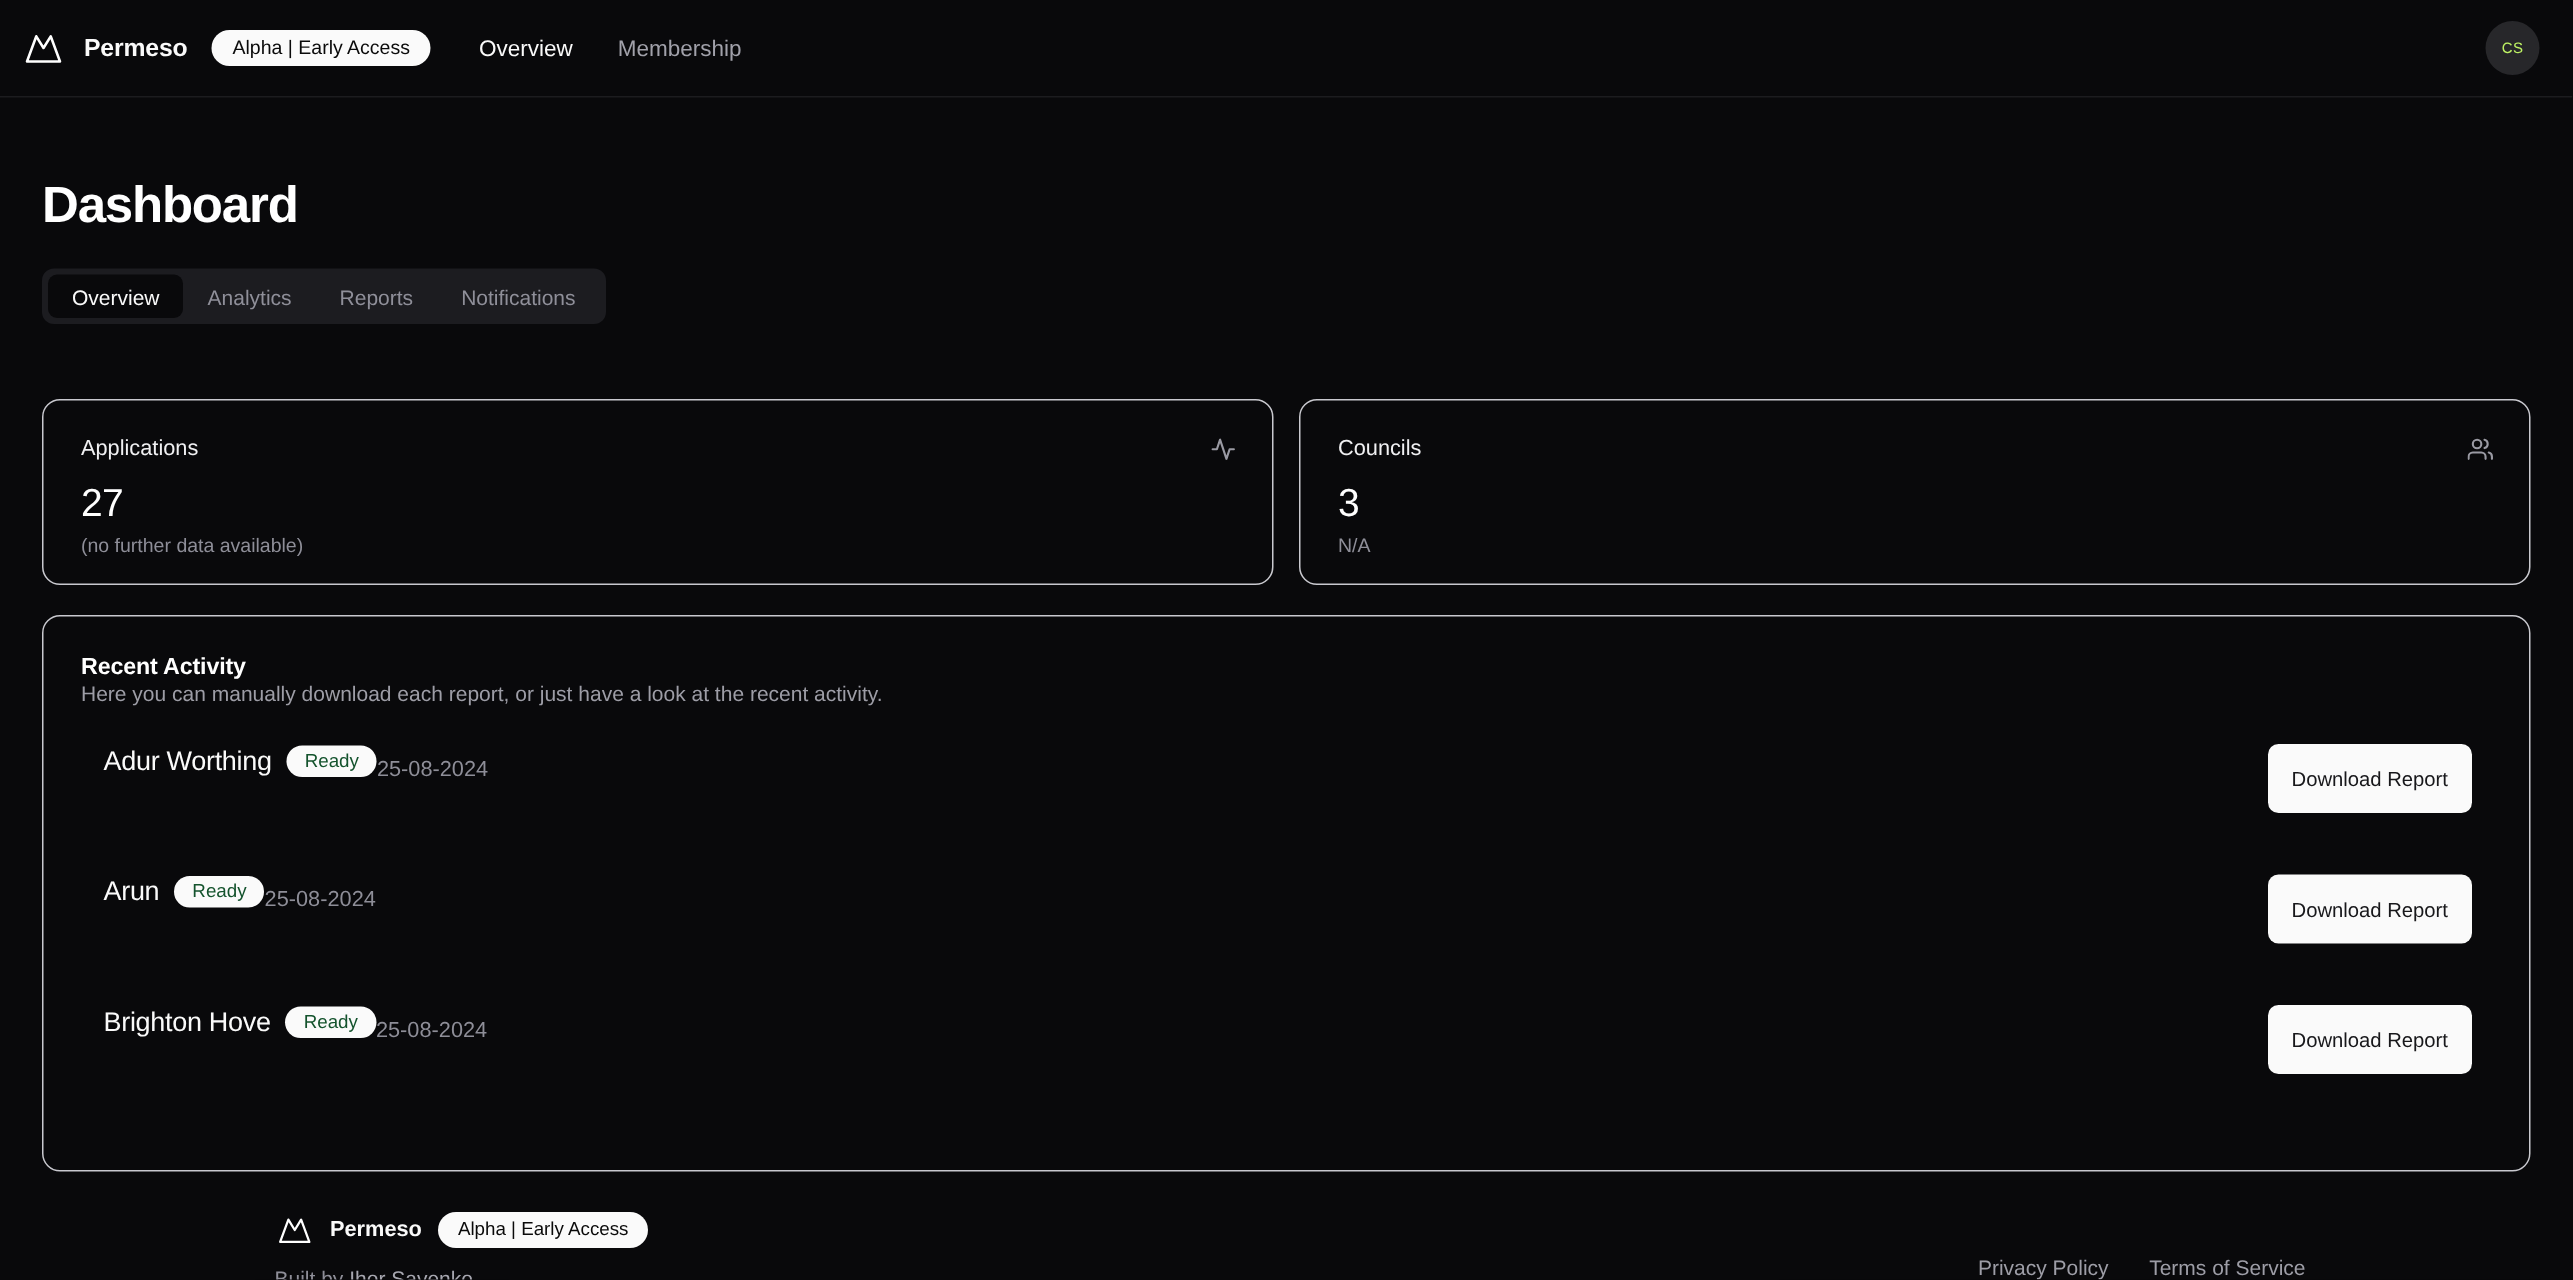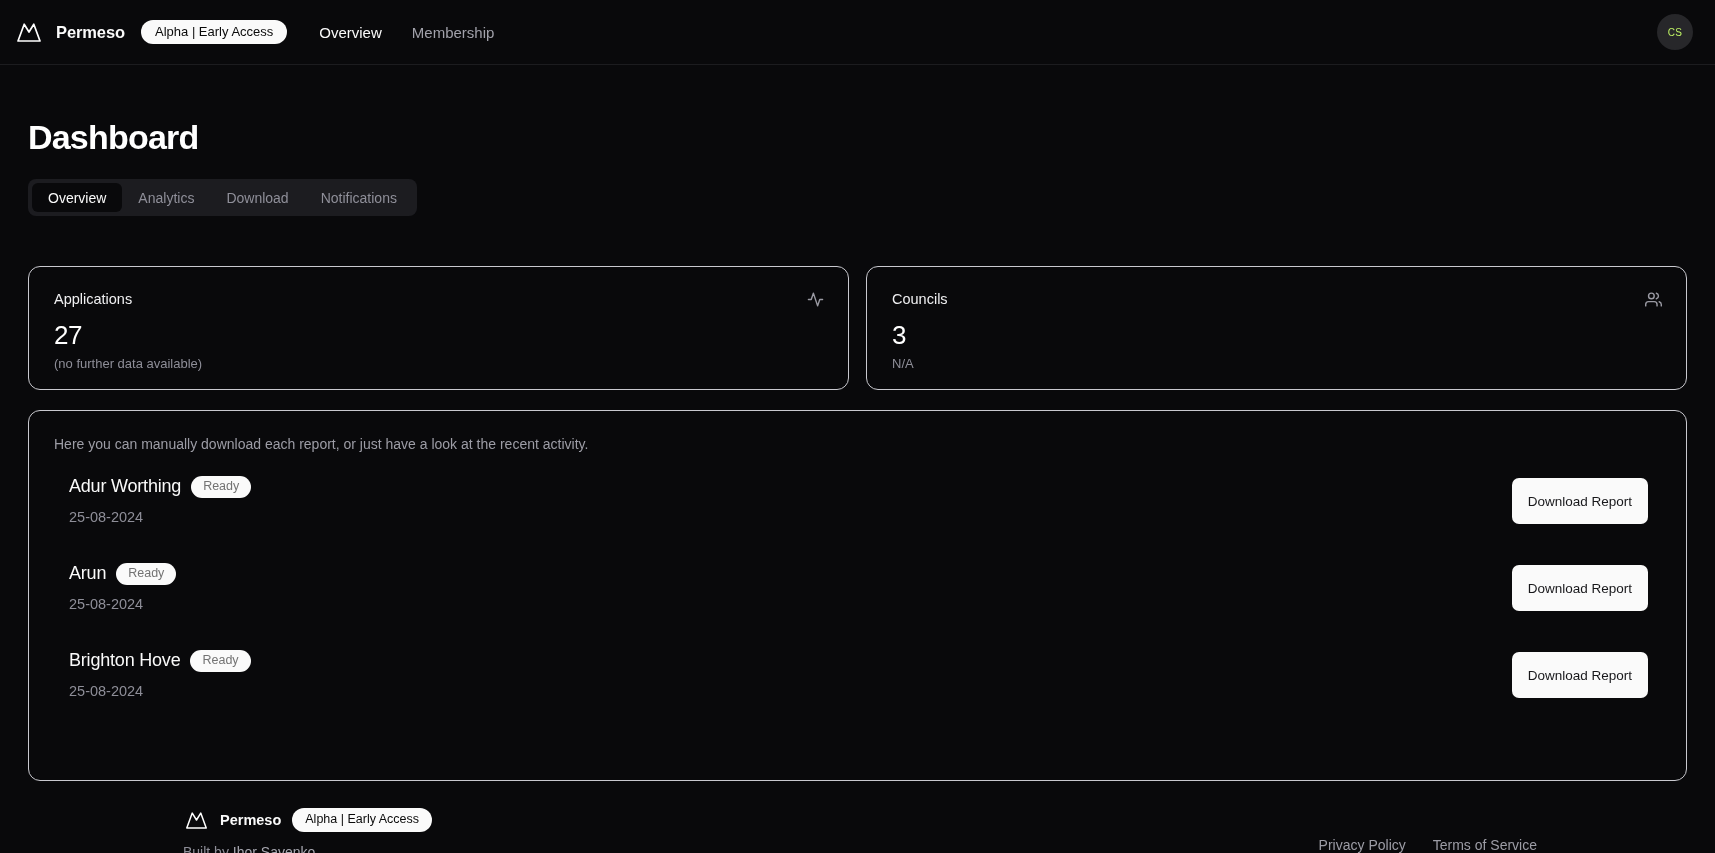--- a/index.html
+++ b/index.html
@@ -184,31 +184,31 @@
 
   .activity-row {
     display: flex;
     align-items: flex-start;
     padding: 0 14px 0 15px;
     height: 63px;
     margin-bottom: 24px;
   }
   .activity-row:last-child { margin-bottom: 0; }
 
-  .activity-main { display: flex; flex-direction: column; }
+  .activity-main { display: flex; flex-direction: row; }
   .activity-top { display: flex; align-items: center; gap: 10px; }
   .activity-name {
     font-size: 18px;
     color: #fafafa;
     line-height: 1.2;
     letter-spacing: -0.2px;
   }
   .status-badge {
     background: #fafafa;
-    color: #737373;
+    color: #14532d;
     font-size: 12.5px;
     border-radius: 999px;
     padding: 4px 12px 5px;
     line-height: 1;
   }
   .activity-date {
     font-size: 14.5px;
     color: #8e8e98;
     margin-top: 11px;
   }
@@ -307,21 +307,21 @@
 </div>
 
 <div id="page">
 
   <h1 class="page-title">Dashboard</h1>
 
   
   <div class="tabs">
     <div class="tab active">Overview</div>
     <div class="tab">Analytics</div>
-    <div class="tab">Download</div>
+    <div class="tab">Reports</div>
     <div class="tab">Notifications</div>
   </div>
 
   
   <div class="cards-row">
 
     <div class="stat-card">
       <div class="stat-head">
         <div class="stat-label">Applications</div>
         <span class="stat-icon">
@@ -348,20 +348,21 @@
       </div>
       <div class="stat-value">3</div>
       <div class="stat-sub">N/A</div>
     </div>
 
 
   </div>
 
   
   <div class="activity-panel">
+    <div class="panel-title">Recent Activity</div>
     <div class="panel-desc">Here you can manually download each report, or just have a look at the recent activity.</div>
 
     <div class="activity-list">
 
       <div class="activity-row">
         <div class="activity-main">
           <div class="activity-top">
             <span class="activity-name">Adur Worthing</span>
             <span class="status-badge">Ready</span>
           </div>

